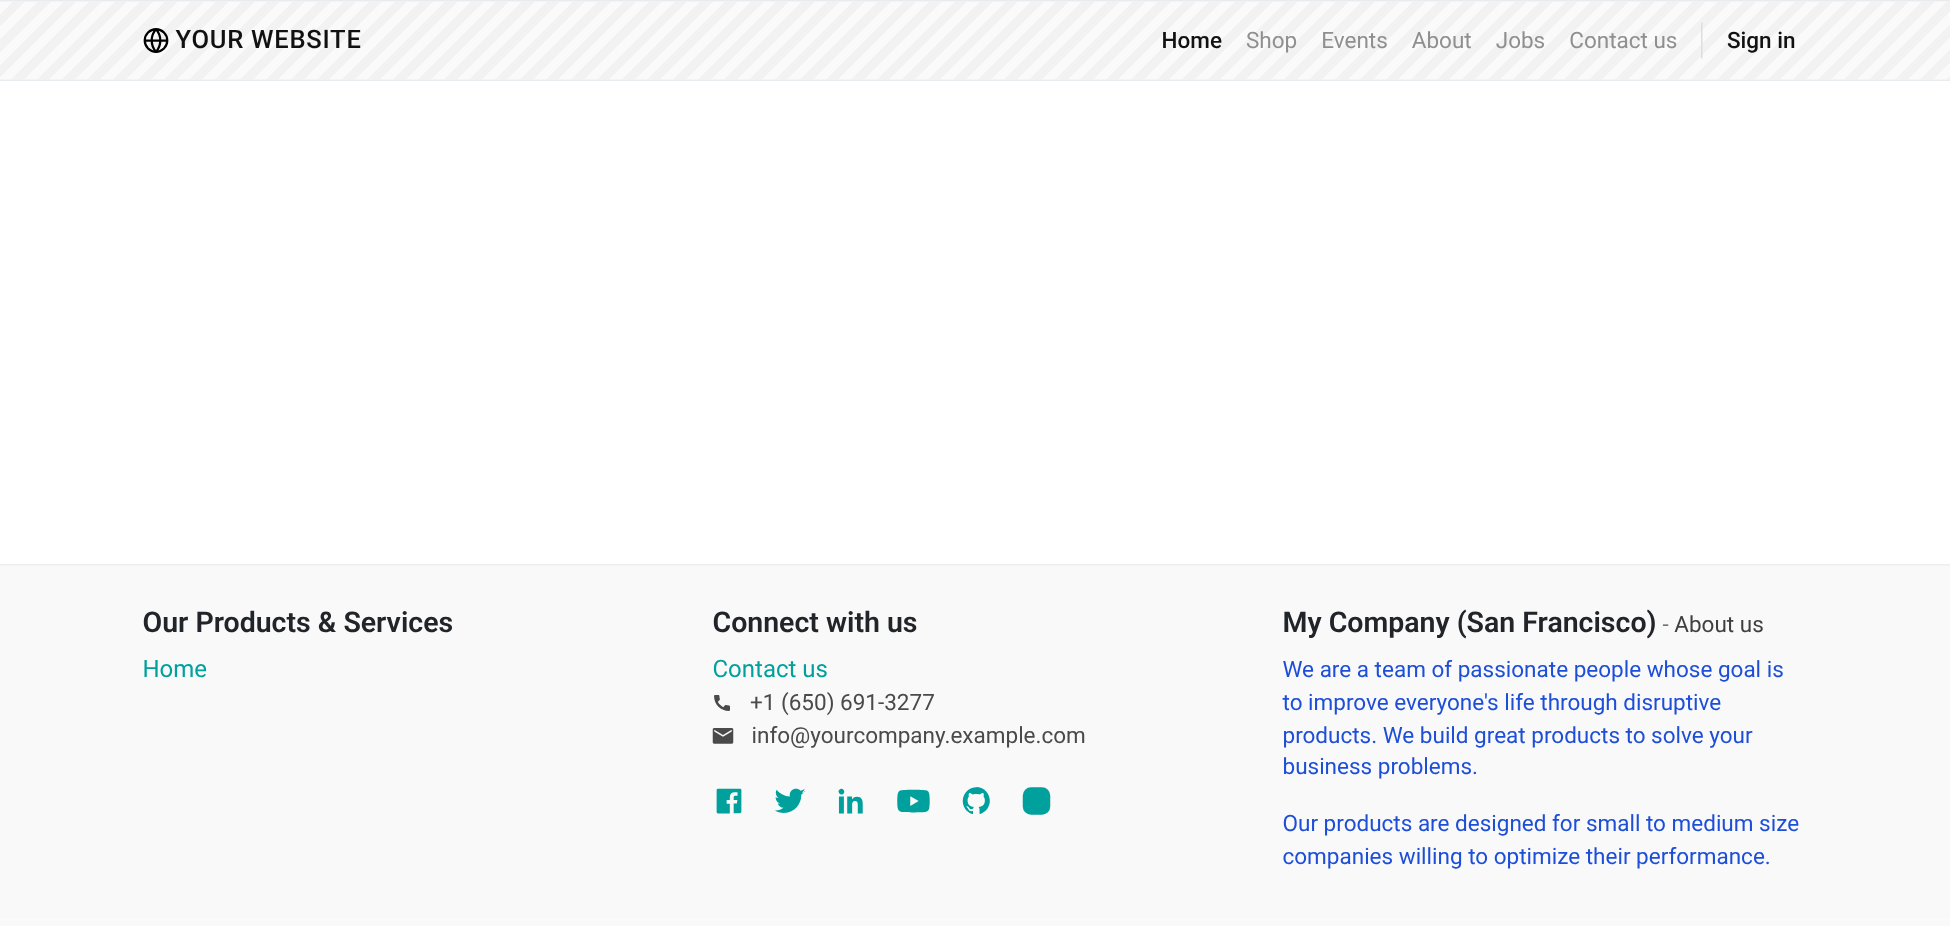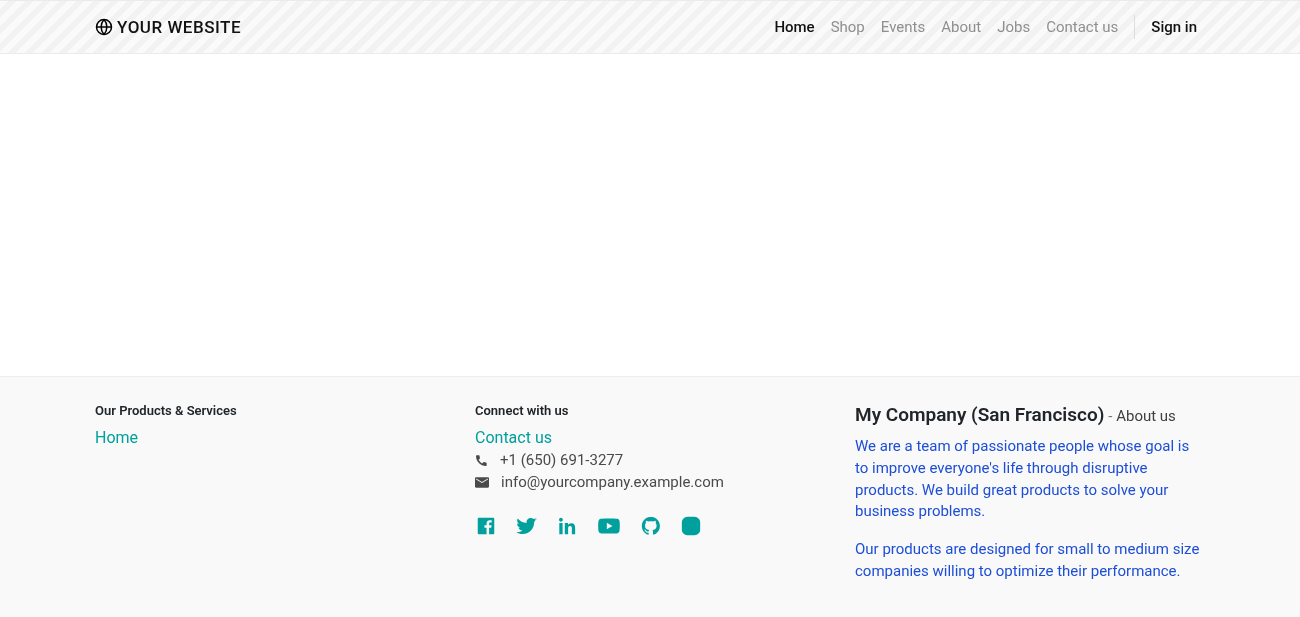--- a/index.html
+++ b/index.html
@@ -59,21 +59,21 @@
     width: 1110px;
     margin: 0 auto;
     display: flex;
     gap: 0;
     justify-content: space-between;
   }
   .col-a { width: 350px; }
   .col-b { width: 350px; }
   .col-c { width: 350px; }
   .footer-upper h3 {
-    font-size: 13px;
+    font-size: 19px;
     font-weight: 600;
     color: #212529;
     margin-bottom: 10px;
   }
   .footer-upper a.link { color: #00a09d; }
   .contact-line { color: #4a4a4a; font-size: 15px; margin-top: 4px; display: flex; align-items: center; gap: 12px; }
   .social-row { display: flex; gap: 18px; margin-top: 22px; align-items: center; }
   .social-row svg { fill: #00a09d; }
 
   .company-title { font-size: 19px; font-weight: 600; display: inline; text-align: right; }

